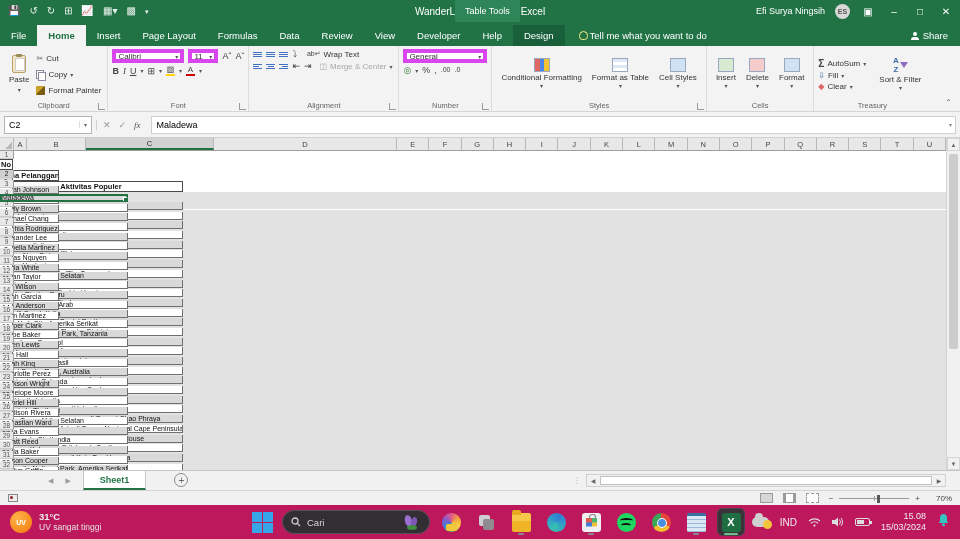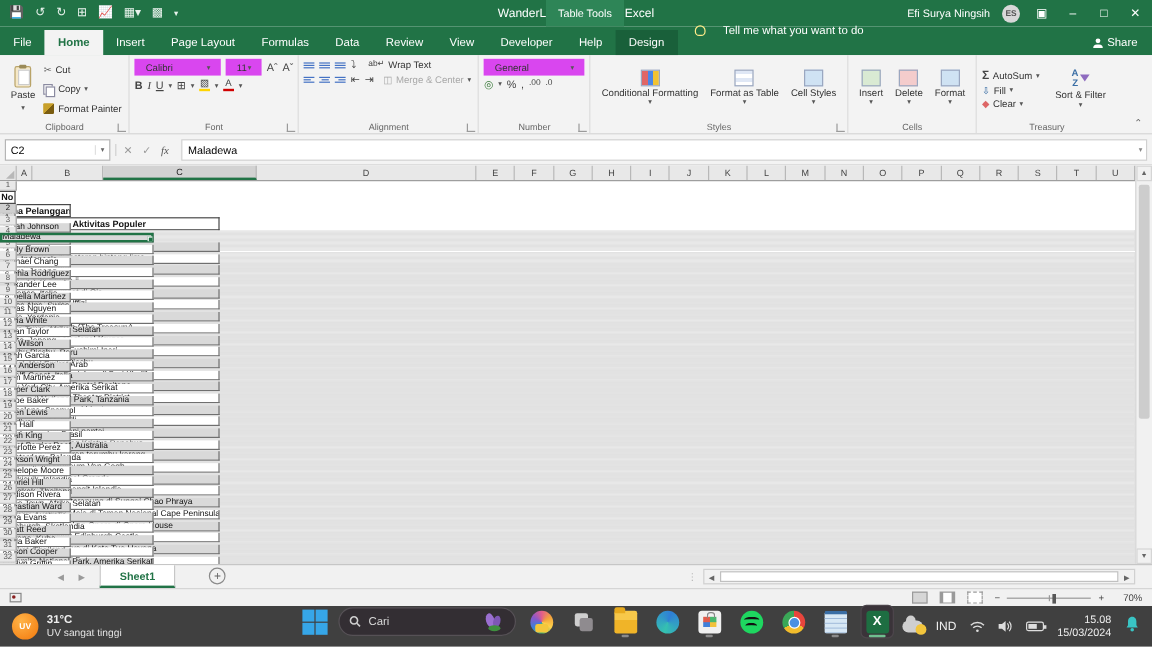--- a/index.html
+++ b/index.html
@@ -15,21 +15,21 @@
   .ttools { position:absolute; left:455px; top:0; height:22px; padding:0 10px; background:#2e8557; display:flex; align-items:center; font-size:9px; }
   .tb-right { margin-left:auto; display:flex; align-items:center; gap:10px; padding-right:6px; }
   .avatar { width:15px; height:15px; border-radius:50%; background:#d8d8d8; color:#555; font-size:7px; display:flex; align-items:center; justify-content:center; font-weight:bold; }
   .winbtn { font-size:10px; color:#fff; width:16px; text-align:center; cursor:pointer; }
 
   
   .tabsrow { height:24px; background:#217346; display:flex; align-items:flex-end; color:#fff; font-size:9.5px; flex-shrink:0; position:relative; }
   .rtab { padding:5px 11px; cursor:pointer; white-space:nowrap; }
   .rtab.active { background:#f3f3f3; color:#217346; font-weight:bold; }
   .rtab.contextual { background:#19603a; }
-  .tellme { display:flex; align-items:center; gap:15px; margin-left:14px; padding-bottom:15px; }
+  .tellme { display:flex; align-items:center; gap:2px; margin-left:14px; padding-bottom:5px; }
   .bulb { width:9px; height:9px; border:1px solid #ffe named; border:1px solid #ffec8a; border-radius:50% 50% 40% 40%; background:transparent; }
   .share { margin-left:auto; display:flex; align-items:center; gap:4px; padding:5px 12px; }
   .person { width:8px; height:8px; position:relative; }
   .person:before { content:""; position:absolute; top:0; left:2px; width:4px; height:4px; border-radius:50%; background:#fff; }
   .person:after { content:""; position:absolute; bottom:0; left:0; width:8px; height:3px; border-radius:3px 3px 0 0; background:#fff; }
 
   
   .ribbon { height:66px; background:#f3f3f3; border-bottom:1px solid #d5d5d5; display:flex; font-size:8px; color:#333; flex-shrink:0; position:relative; }
   .rgroup { position:relative; border-right:1px solid #dcdcdc; display:flex; flex-direction:column; padding:3px 4px 12px 4px; }
   .rgroup-label { position:absolute; bottom:1px; left:0; right:0; text-align:center; color:#666; font-size:7.5px; }
@@ -39,21 +39,21 @@
   .stackcol { display:flex; flex-direction:column; justify-content:space-around; padding:1px 2px; }
   .smallrow { display:flex; align-items:center; gap:3px; cursor:pointer; white-space:nowrap; }
   .caret { font-size:6px; color:#555; }
   .icon-clipboard { width:14px; height:18px; background:#f5e8c8; border:1px solid #b9a368; border-radius:2px; position:relative; }
   .icon-clipboard:before { content:""; position:absolute; top:-2px; left:3px; width:6px; height:3px; background:#9a8a57; border-radius:1px; }
   .icon-clipboard:after { content:""; position:absolute; top:2px; left:2px; width:8px; height:11px; background:#fff; border:1px solid #ccc; }
   .mini { width:9px; height:9px; display:inline-block; }
   .i-copy { position:relative; } .i-copy:before,.i-copy:after { content:""; position:absolute; width:6px; height:7px; border:1px solid #8a8aa0; background:#fff; } .i-copy:after { left:2px; top:2px; }
   .i-brush { background:linear-gradient(135deg,#c8a02a 50%,#7a5c10 50%); border-radius:1px; }
   .i-scissors { color:#666; font-size:8px; line-height:9px; }
-  .selbox { background:#fff; border:7px solid #d946ef; display:flex; align-items:center; font-size:8px; padding:0 2px; height:14px; }
+  .selbox { background:#fff; border:4px solid #d946ef; display:flex; align-items:center; font-size:8px; padding:0 2px; height:14px; }
   .fontgrid { display:flex; flex-direction:column; gap:2px; }
   .fgrow { display:flex; align-items:center; gap:4px; }
   .fbtn { cursor:pointer; color:#444; font-size:9px; line-height:10px; }
   .colorbar { display:inline-block; width:9px; height:2px; margin-top:-1px; }
   .alines { display:inline-flex; flex-direction:column; gap:1px; }
   .alines i { display:block; height:1px; background:#4472c4; }
   .graytext { color:#a8a8a8; }
   .styles-btn { display:flex; flex-direction:column; align-items:center; justify-content:center; text-align:center; padding:0 5px; line-height:1.15; cursor:pointer; gap:1px; }
   .sicon { width:16px; height:14px; border:1px solid #9aa7c0; background:repeating-linear-gradient(#dfe7f5 0 3px,#fff 3px 6px); }
   .sicon.cf { background:linear-gradient(90deg,#e06666 33%,#4a86e8 33% 66%,#f1c232 66%); }
@@ -117,21 +117,21 @@
   .viewico.active { background:#d6d6d6; }
   .viewico.v2 { border-left-width:3px; border-right-width:3px; }
   .viewico.v3 { border-style:dashed; }
   .zoomslider { display:flex; align-items:center; gap:6px; }
   .zs-track { width:70px; height:1px; background:#9a9a9a; position:relative; }
   .zs-mid { position:absolute; left:50%; top:-2px; width:1px; height:5px; background:#9a9a9a; }
   .zs-thumb { position:absolute; left:38px; top:-3px; width:3px; height:8px; background:#585858; cursor:grab; }
   .zoompct { min-width:22px; text-align:right; }
 
   
-  .taskbar { height:34px; background:#404040; display:flex; color:#eee; position:relative; flex-shrink:0; }
+  .taskbar { height:34px; background:#be185d; display:flex; align-items:center; color:#eee; position:relative; flex-shrink:0; }
   .weather { display:flex; align-items:center; gap:7px; padding-left:10px; cursor:pointer; }
   .uvball { width:22px; height:22px; border-radius:50%; background:radial-gradient(circle at 35% 30%,#ffb347,#f2780c); color:#fff; font-size:7px; font-weight:bold; display:flex; align-items:center; justify-content:center; }
   .wtxt { display:flex; flex-direction:column; line-height:1.15; }
   .wtemp { font-size:9.5px; font-weight:bold; }
   .wdesc { font-size:8.5px; color:#e3e3e3; }
   .centerbar { position:absolute; left:250px; display:flex; align-items:center; gap:8px; }
   .startbtn { width:24px; height:24px; display:grid; grid-template-columns:10px 10px; grid-template-rows:10px 10px; gap:1px; place-content:center; cursor:pointer; }
   .startbtn i { background:#36a6e8; }
   .searchpill { width:148px; height:24px; background:#332e33; border:1px solid #565156; border-radius:13px; display:flex; align-items:center; padding:0 8px; gap:6px; cursor:text; }
   .searchpill .stext { font-size:9.5px; color:#d8d8d8; flex:1; }

